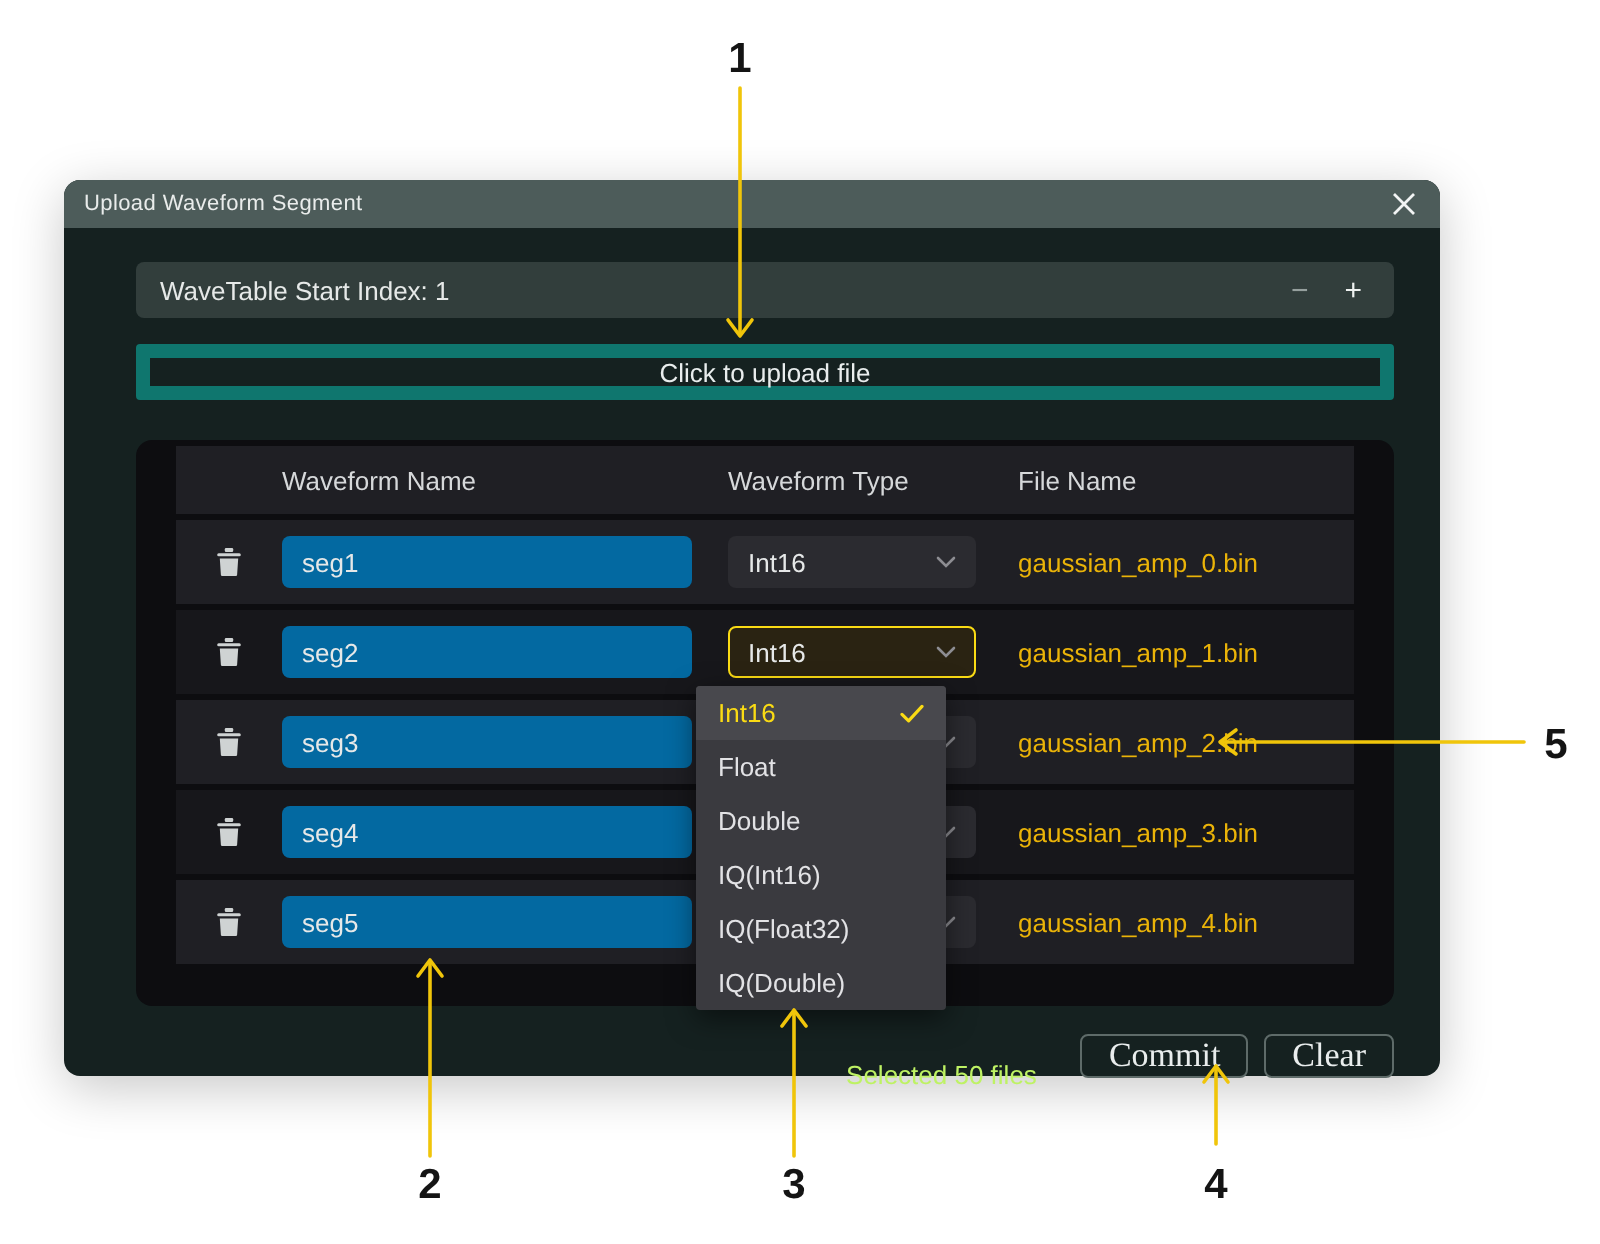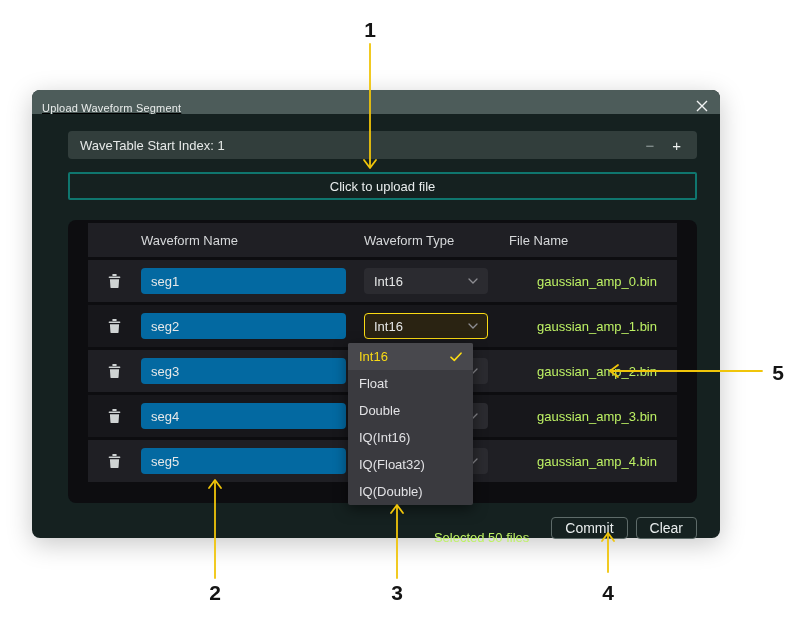--- a/index.html
+++ b/index.html
@@ -10,39 +10,39 @@
     -webkit-font-smoothing:antialiased;
   }
   
   .dialog{
     position:absolute;left:32px;top:90px;width:688px;height:448px;
     background:#152120;border-radius:8px;
     box-shadow:0 6px 26px rgba(0,0,0,.22);
   }
   .dialog-header{
     height:24px;background:#4d5c5a;border-radius:8px 8px 0 0;
-    display:flex;align-items:flex-end;padding:0 10px;text-decoration:underline;
+    display:flex;align-items:center;padding:0 10px;
   }
   .dialog-title{font-size:11px;color:#e9eceb;letter-spacing:.2px;}
   .dialog-header .spacer{flex:1;}
   .close-btn{width:16px;height:16px;display:flex;align-items:center;justify-content:center;cursor:pointer;}
   .dialog-content{padding:0 23px 0 36px;}
   
   .wt-row{
     margin-top:17px;height:28px;background:#323e3c;border-radius:4px;
     display:flex;align-items:center;padding:0 12px;box-sizing:border-box;
   }
   .wt-label{font-size:13px;color:#e6e9e8;}
   .wt-row .spacer{flex:1;}
   .stepper-btn{font-size:15px;line-height:1;padding:0 4px;cursor:pointer;user-select:none;}
   .stepper-minus{color:#96a09e;margin-right:10px;}
   .stepper-plus{color:#eef1f0;}
   
   .upload-btn{
-    margin-top:13px;height:28px;border:2px solid #0f766e;border-radius:2px;
+    margin-top:13px;height:28px;border:7px solid #0f766e;border-radius:2px;
     display:flex;align-items:center;justify-content:center;
     font-size:13px;color:#e9eded;cursor:pointer;box-sizing:border-box;
   }
   
   .table-panel{
     margin-top:20px;height:283px;background:#0d0d10;border-radius:8px;
     padding:3px 20px 0 20px;box-sizing:border-box;
   }
   .t-row{display:flex;align-items:center;}
   .t-header{height:34px;background:#1f1f24;}
@@ -62,44 +62,44 @@
   }
   .type-select{
     width:124px;height:26px;background:#2b2b30;border-radius:4px;
     display:flex;align-items:center;padding:0 9px;box-sizing:border-box;cursor:pointer;
     border:1px solid transparent;
   }
   .type-select .sel-label{flex:1;font-size:13px;color:#e6e8e8;}
   .type-select.focused{
     border:1.5px solid #fadb14;background:#2a2312;
   }
-  .file-name{font-size:13px;color:#bef264;margin-left:28px;}
+  .file-name{font-size:13px;color:#eab308;}
   
   .dropdown-menu{
     position:absolute;left:316px;top:253px;width:125px;
     background:#3a3a3f;border-radius:2px;z-index:20;
     box-shadow:0 4px 14px rgba(0,0,0,.5);overflow:hidden;
   }
   .menu-item{
     height:27px;display:flex;align-items:center;padding:0 11px;
     font-size:13px;color:#e2e2e5;cursor:pointer;
   }
   .menu-item span{flex:1;}
   .menu-item.selected{background:#48484d;color:#fadb14;}
   
   .dialog-footer{
     margin-top:7px;display:flex;align-items:center;justify-content:flex-end;
     padding:0 23px 0 20px;
   }
   .selected-files{font-size:13px;color:#bef264;margin-right:14px;margin-top:20px;}
   .footer-btn{
     height:22px;border:1px solid #5e6b69;border-radius:4px;background:transparent;
-    color:#e9eded;font-size:14px;padding:0 13px;margin-left:8px;cursor:pointer;
+    color:#e9eded;font-size:17px;padding:0 13px;margin-left:8px;cursor:pointer;
     display:flex;align-items:center;justify-content:center;
-    font-family:Liberation Sans, sans-serif;
+    font-family:Liberation Serif, serif;
   }
   
   .callout-layer{position:absolute;left:0;top:0;width:800px;height:622px;pointer-events:none;z-index:40;}
   .callout-num{
     position:absolute;transform:translate(-50%,-50%);
     font-size:21px;font-weight:bold;color:#141414;z-index:41;pointer-events:none;
   }
 </style>
 </head>
 <body>

